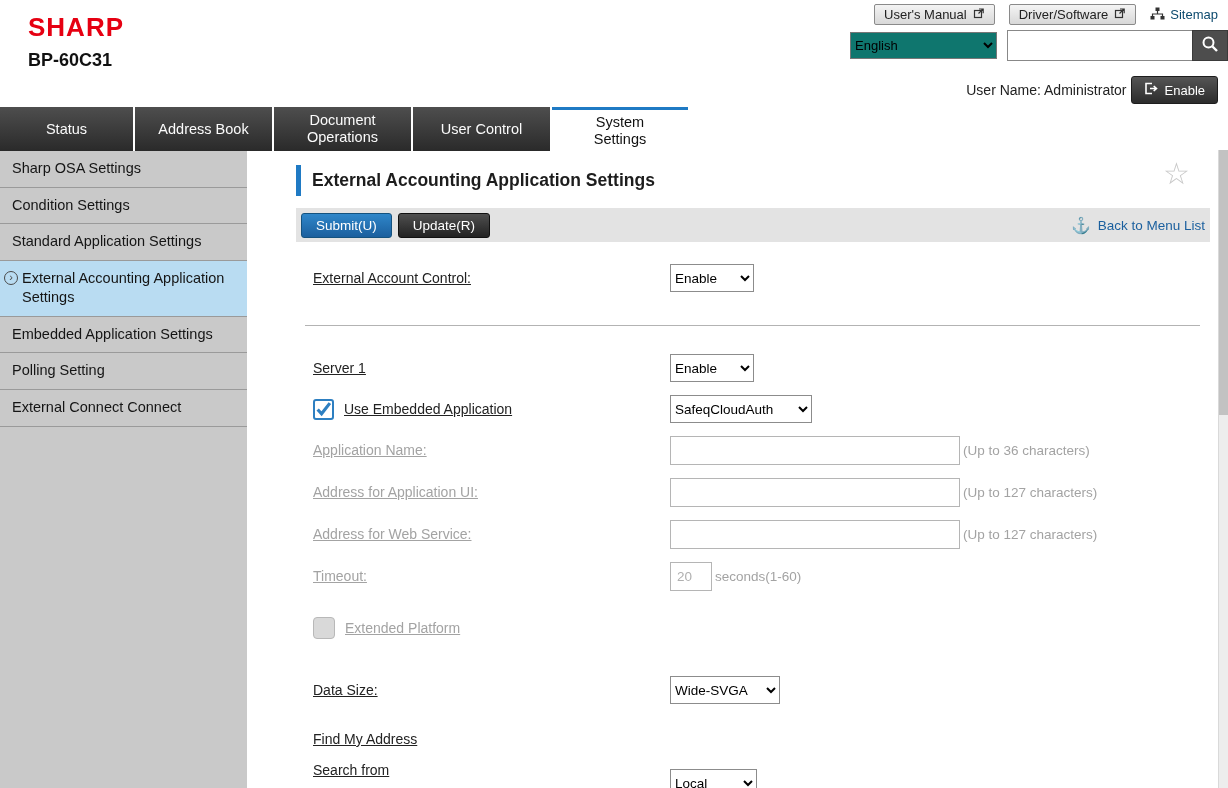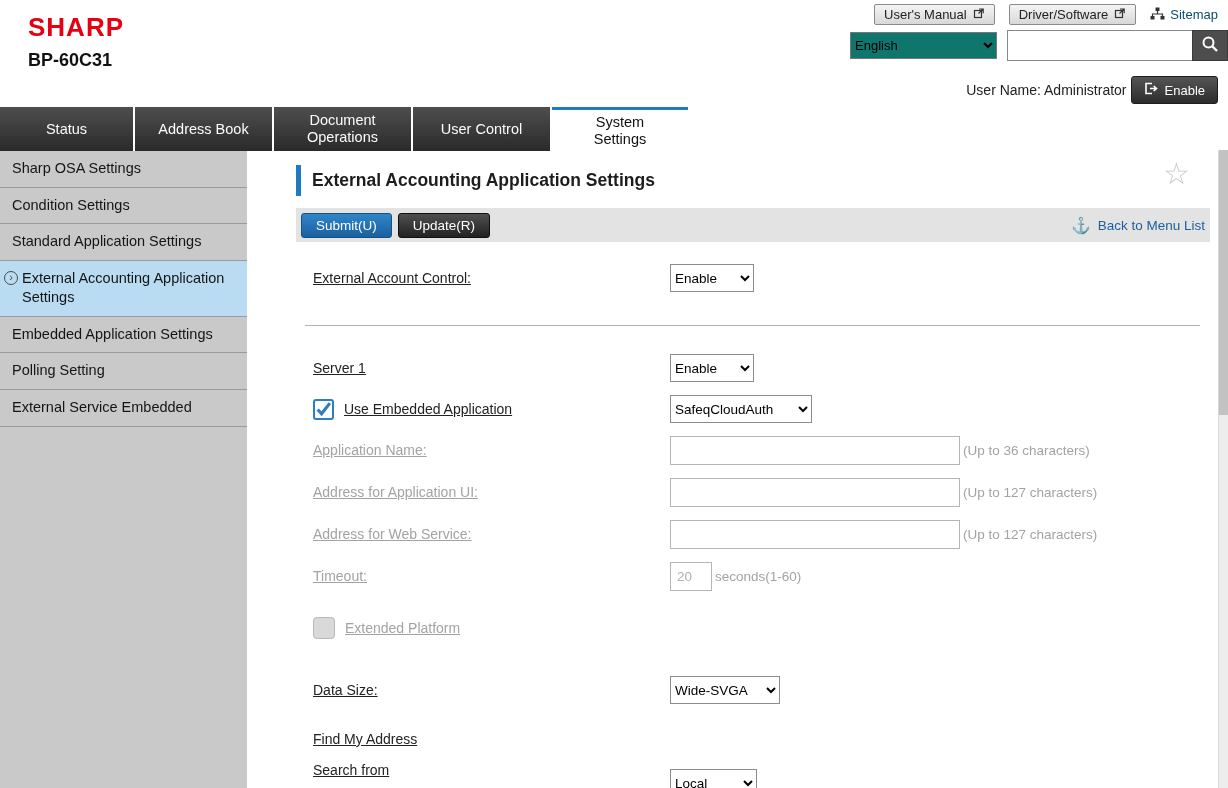--- a/index.html
+++ b/index.html
@@ -199,21 +199,21 @@
       <span class="circle-arrow">›</span>
       <span>External Accounting Application Settings</span>
     </div>
     <div class="side-item">
       <span>Embedded Application Settings</span>
     </div>
     <div class="side-item">
       <span>Polling Setting</span>
     </div>
     <div class="side-item">
-      <span>External Service Embedded</span>
+      <span>External Connect Connect</span>
     </div>
   </div>
 
   <div class="collapse-handle">
     <span>
       <svg width="11" height="18" viewBox="0 0 11 18">
           <path d="M9 2 L2.5 9 L9 16" fill="none" stroke="#3c3c3c" stroke-width="2.2"></path>
         </svg>
     </span>
   </div>

